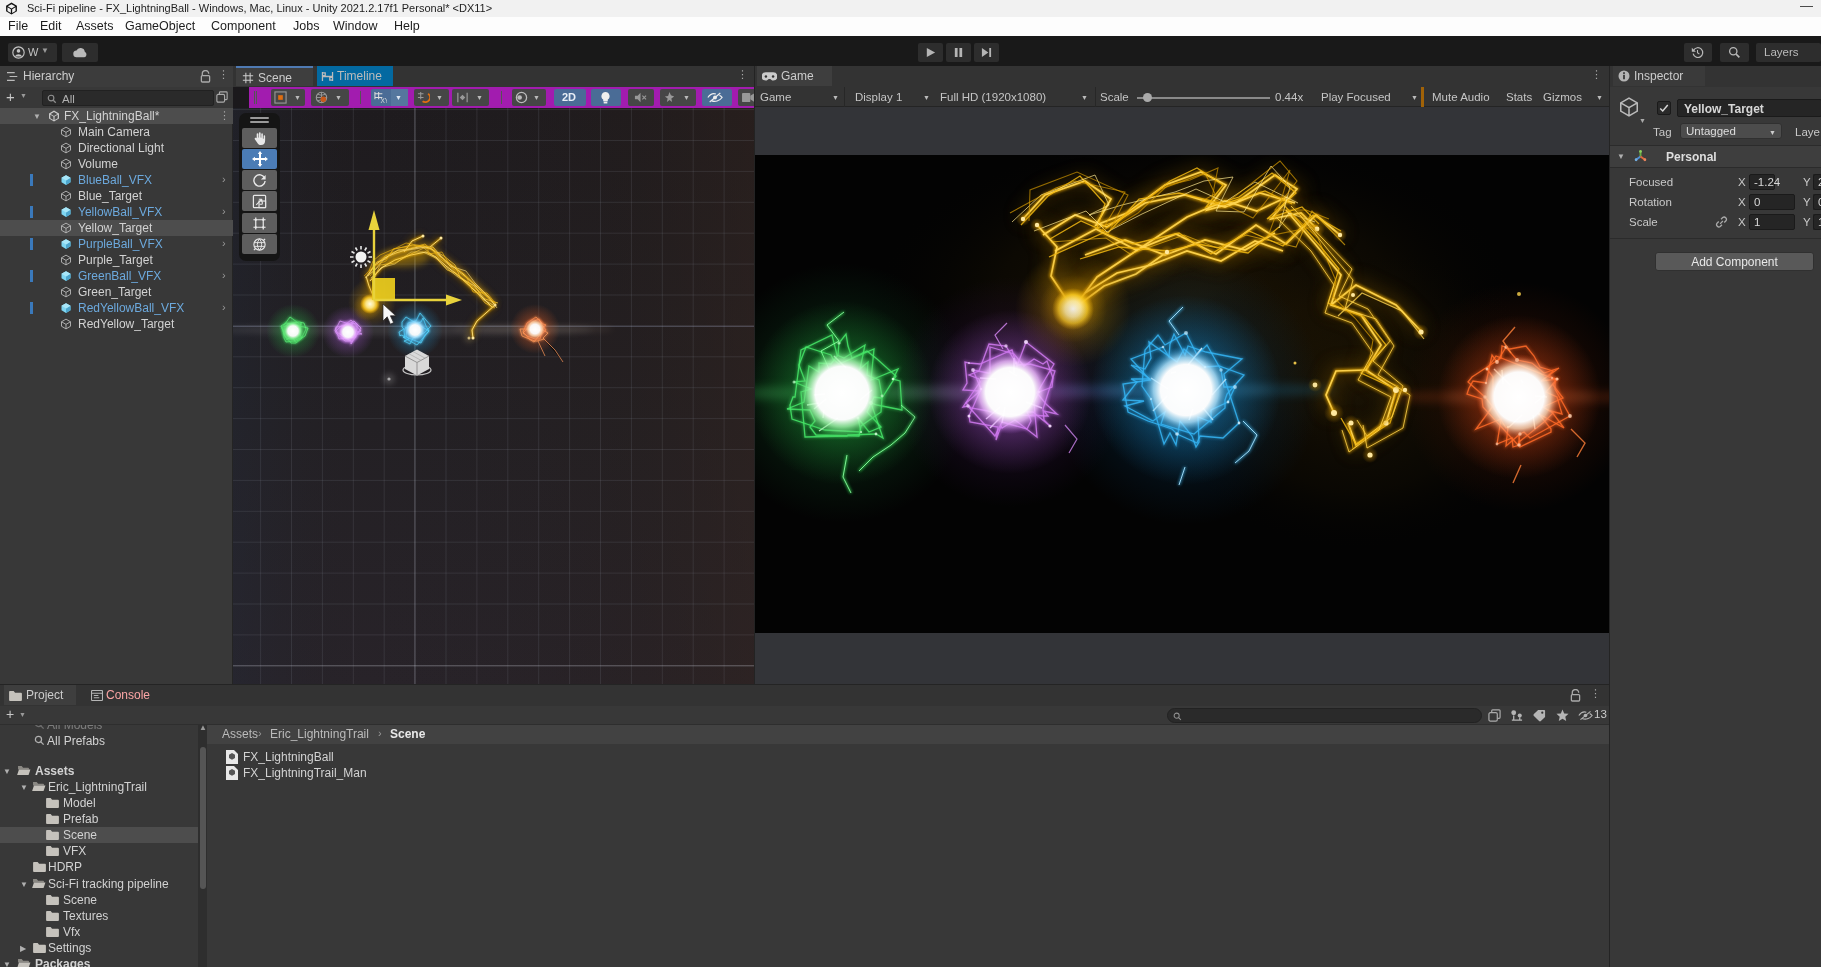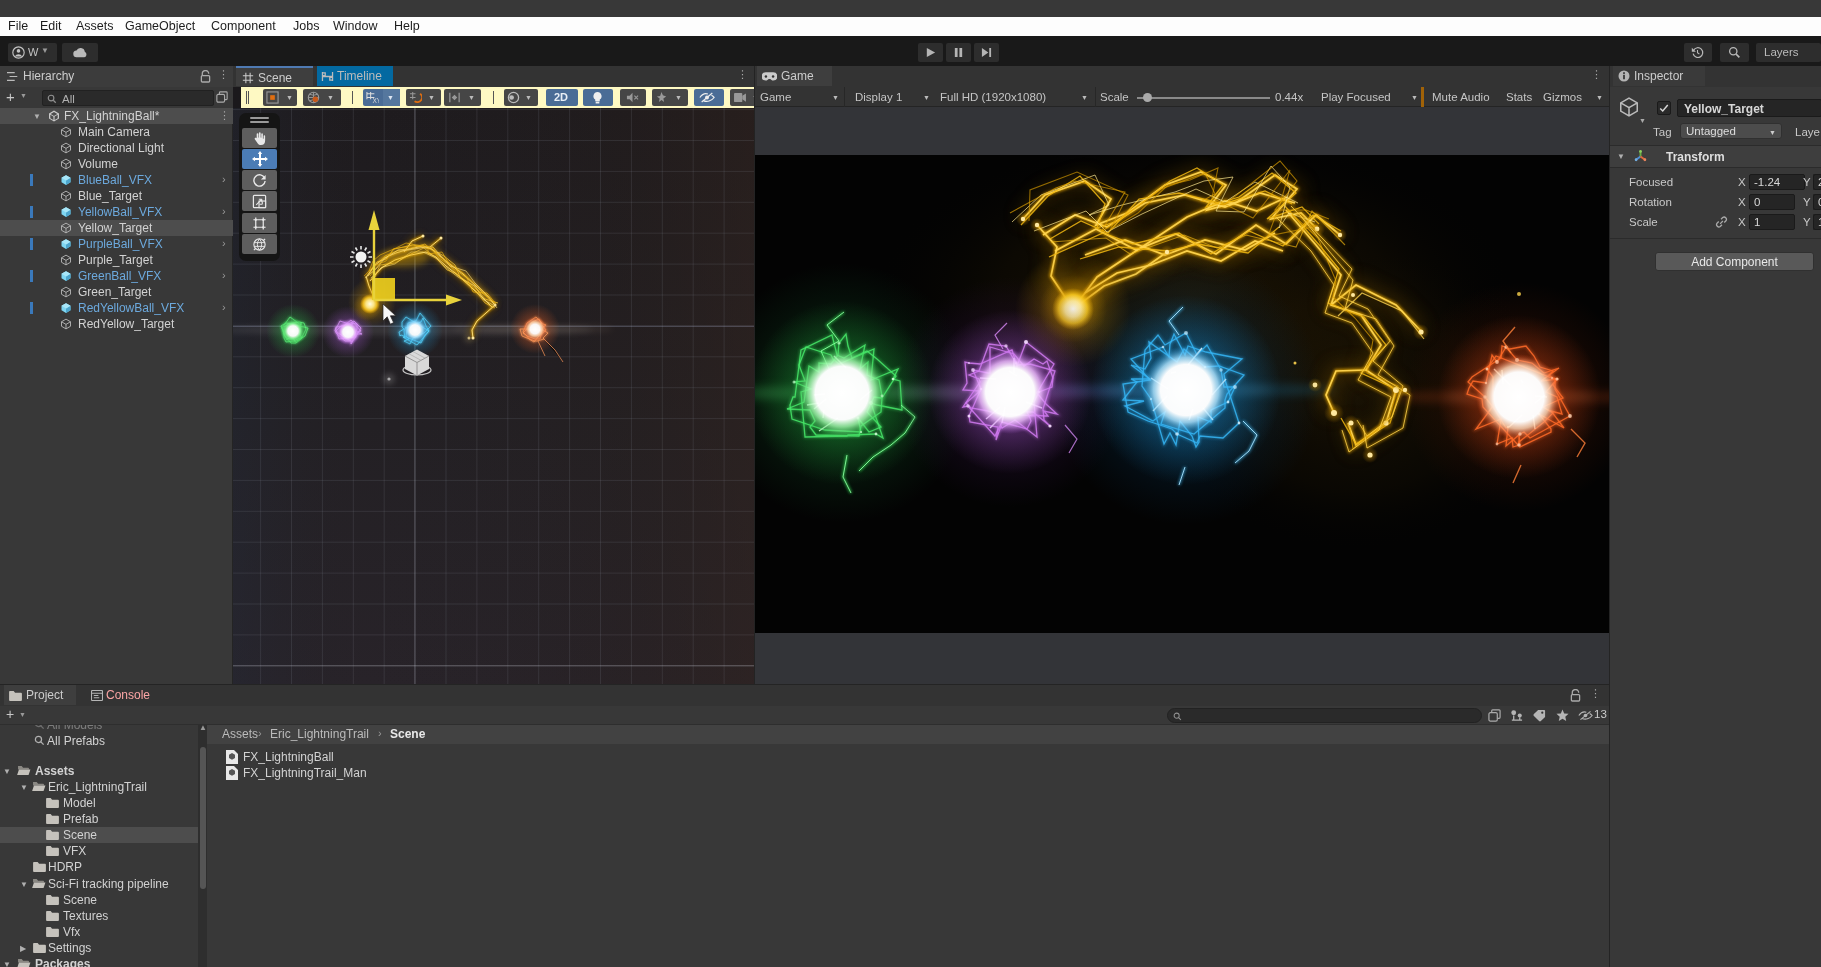--- a/index.html
+++ b/index.html
@@ -37,20 +37,27 @@
 .scaret{position:absolute;left:23px;top:5px;font-size:7px;color:#bbb;}
 .pcell{position:absolute;left:3px;width:35px;height:20px;background:#5e5e5e;border-radius:2px;}
 .gtb{position:absolute;top:0;height:20px;color:#c5c5c5;font-size:11.5px;}
 .gcaret{position:absolute;top:7px;font-size:7px;color:#bbb;}
 .irow{position:absolute;color:#c8c8c8;font-size:11.5px;}
 .ifld{position:absolute;background:#252525;border:1px solid #1a1a1a;border-radius:2px;color:#d8d8d8;font-size:11.5px;height:16px;}
 </style></head>
 <body>
 <div id="root">
 
+<div class="abs" id="titlebar">
+  <svg class="abs" style="left:5px;top:2px" width="13" height="13" viewBox="0 0 24 24">
+        <path fill="#111" d="M12 1 2 6.8v10.4L12 23l10-5.8V6.8L12 1zm0 3.1 6.8 3.9-6.8 4-6.8-4L12 4.1zM4.6 9.6l6.2 3.6v7l-6.2-3.6v-7zm14.8 0v7l-6.2 3.6v-7l6.2-3.6z"></path>
+      </svg>
+  <span class="txt">Sci-Fi pipeline - FX_LightningBall - Windows, Mac, Linux - Unity 2021.2.17f1 Personal* &lt;DX11&gt;</span>
+  <span style="position:absolute;right:8px;top:-2px;font-size:13px;color:#333;">—</span>
+</div>
 
 <div class="abs" id="menubar">
   <span style="left:8px">File</span>
       <span style="left:40px">Edit</span>
       <span style="left:76px">Assets</span>
   <span style="left:125px">GameObject</span>
       <span style="left:211px">Component</span>
       <span style="left:293px">Jobs</span>
   <span style="left:333px">Window</span>
       <span style="left:394px">Help</span>
@@ -250,21 +257,21 @@
       <span class="abs" style="left:22px;top:3px;">Scene</span>
     </div>
     <div class="tab" style="left:84px;width:76px;background:#0369a1;color:#bbb;">
       <svg class="abs" style="left:4px;top:5px" width="13" height="11" viewBox="0 0 14 12">
             <path fill="none" stroke="#bbb" stroke-width="1.4" d="M1.5 1v10M12.5 1v10M1.5 6h11M1.5 2h3v3h-3zM9.5 7h3v3h-3z"></path>
           </svg>
       <span class="abs" style="left:20px;top:3px;">Timeline</span>
     </div>
     <span class="abs" style="left:504px;top:2px;color:#aaa;font-size:11px;">⋮</span>
   </div>
-  <div class="abs" id="scntb" style="left:8px;top:21px;width:522px;height:21px;background:#fef9c3;">
+  <div class="abs" id="scntb" style="left:16px;top:21px;width:522px;height:21px;background:#a21caf;">
     <div class="abs" style="left:5px;top:4px;width:3px;height:13px;border-left:1px solid #555;border-right:1px solid #555;"></div>
     <div class="sbtn" style="left:22px;width:34px;">
           <svg class="abs" style="left:3px;top:2px" width="13" height="13" viewBox="0 0 14 14">
             <rect x="1" y="1" width="12" height="12" fill="none" stroke="#999" stroke-width="1.2"></rect>
             <rect x="4.5" y="4.5" width="5" height="5" fill="#e06e10"></rect>
           </svg>
           <span class="scaret">▼</span>
         </div>
     <div class="sbtn" style="left:62px;width:38px;">
           <svg class="abs" style="left:4px;top:2px" width="13" height="13" viewBox="0 0 14 14">
@@ -934,25 +941,25 @@
   <div class="abs" style="left:0;top:80px;width:212px;height:22px;background:#3e3e3e;border-bottom:1px solid #2b2b2b;">
     <span class="abs" style="left:7px;top:6px;color:#b0b0b0;font-size:8px;">▼</span>
     <svg class="abs" style="left:24px;top:4px" width="13" height="13" viewBox="0 0 16 16">
         <path stroke="#6aae42" stroke-width="2.4" d="M8 8V1.5"></path>
         <path stroke="#4f8ed4" stroke-width="2.4" d="M8 8 2.5 12"></path>
         <path stroke="#e0683c" stroke-width="2.4" d="M8 8l5.5 4"></path>
         <circle cx="8" cy="1.8" r="1.7" fill="#8fd162"></circle>
         <circle cx="2.6" cy="12" r="1.7" fill="#74aee0"></circle>
         <circle cx="13.4" cy="12" r="1.7" fill="#e8845c"></circle>
       </svg>
-    <span class="abs" style="left:56px;top:4px;color:#dedede;font-size:12px;font-weight:bold;">Transform</span>
+    <span class="abs" style="left:56px;top:4px;color:#dedede;font-size:12px;font-weight:bold;">Personal</span>
   </div>
   <div class="irow" style="left:19px;top:110px;">Focused</div>
   <span class="irow" style="left:128px;top:110px;">X</span>
-  <div class="ifld" style="left:139px;top:108px;width:56px;">
+  <div class="ifld" style="left:139px;top:108px;width:26px;">
       <span class="abs" style="left:4px;top:1px;">-1.24</span>
     </div>
   <span class="irow" style="left:193px;top:110px;">Y</span>
   <div class="ifld" style="left:203px;top:108px;width:9px;border-right:0;">
       <span class="abs" style="left:4px;top:1px;">2</span>
     </div>
   <div class="irow" style="left:19px;top:130px;">Rotation</div>
   <span class="irow" style="left:128px;top:130px;">X</span>
   <div class="ifld" style="left:139px;top:128px;width:46px;">
       <span class="abs" style="left:4px;top:1px;">0</span>

